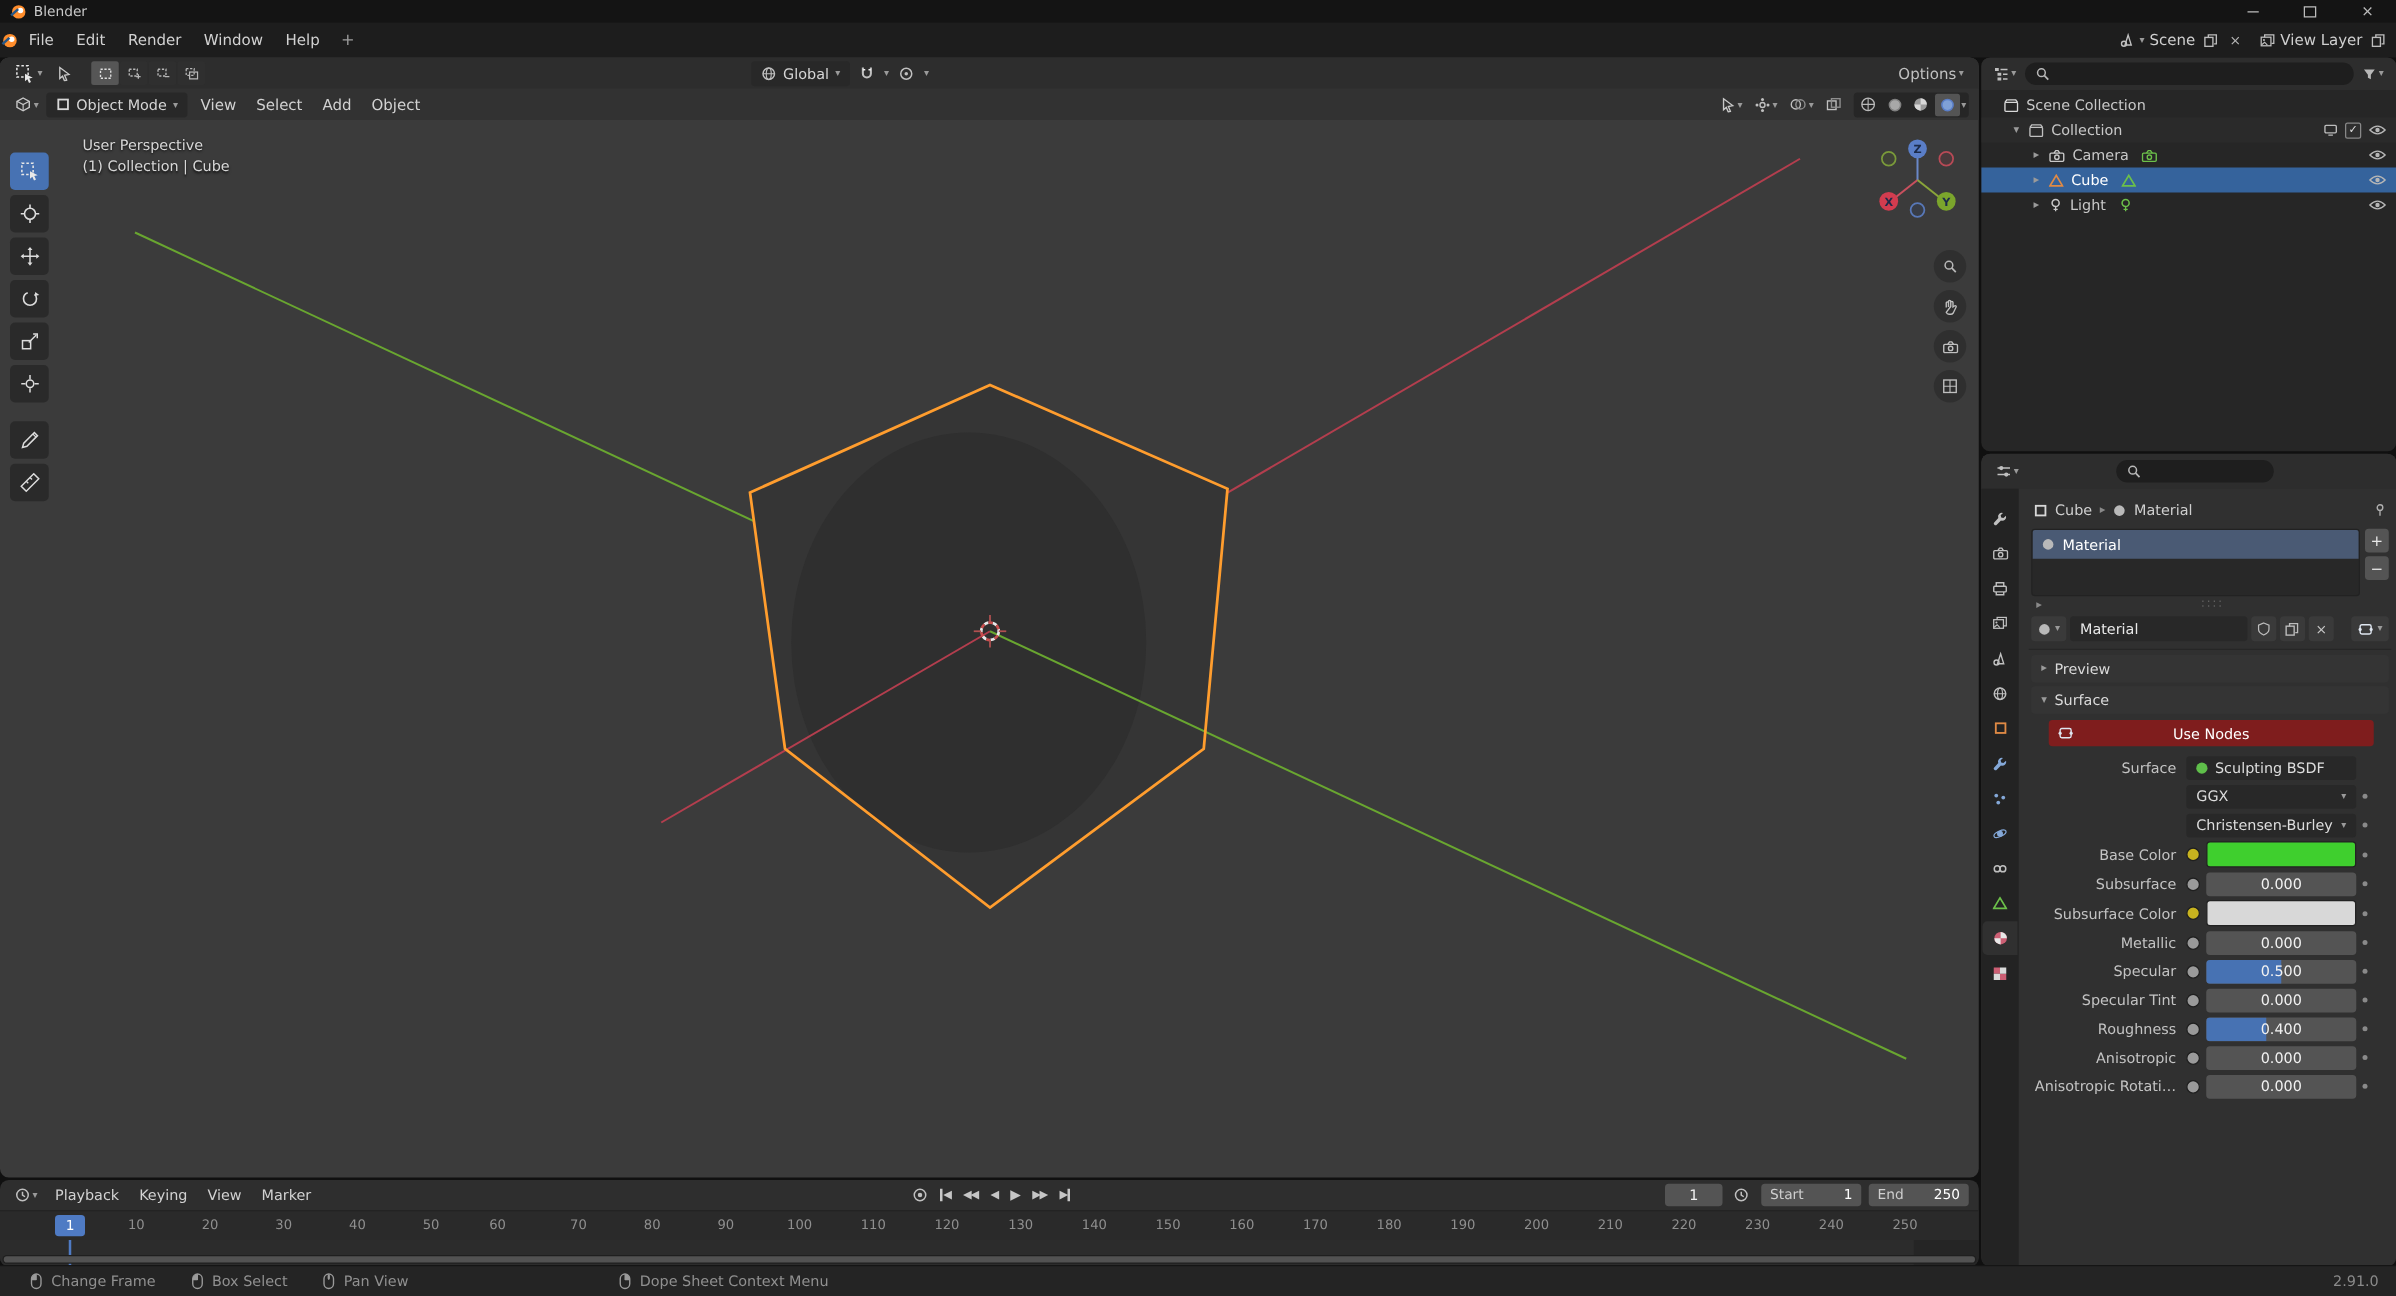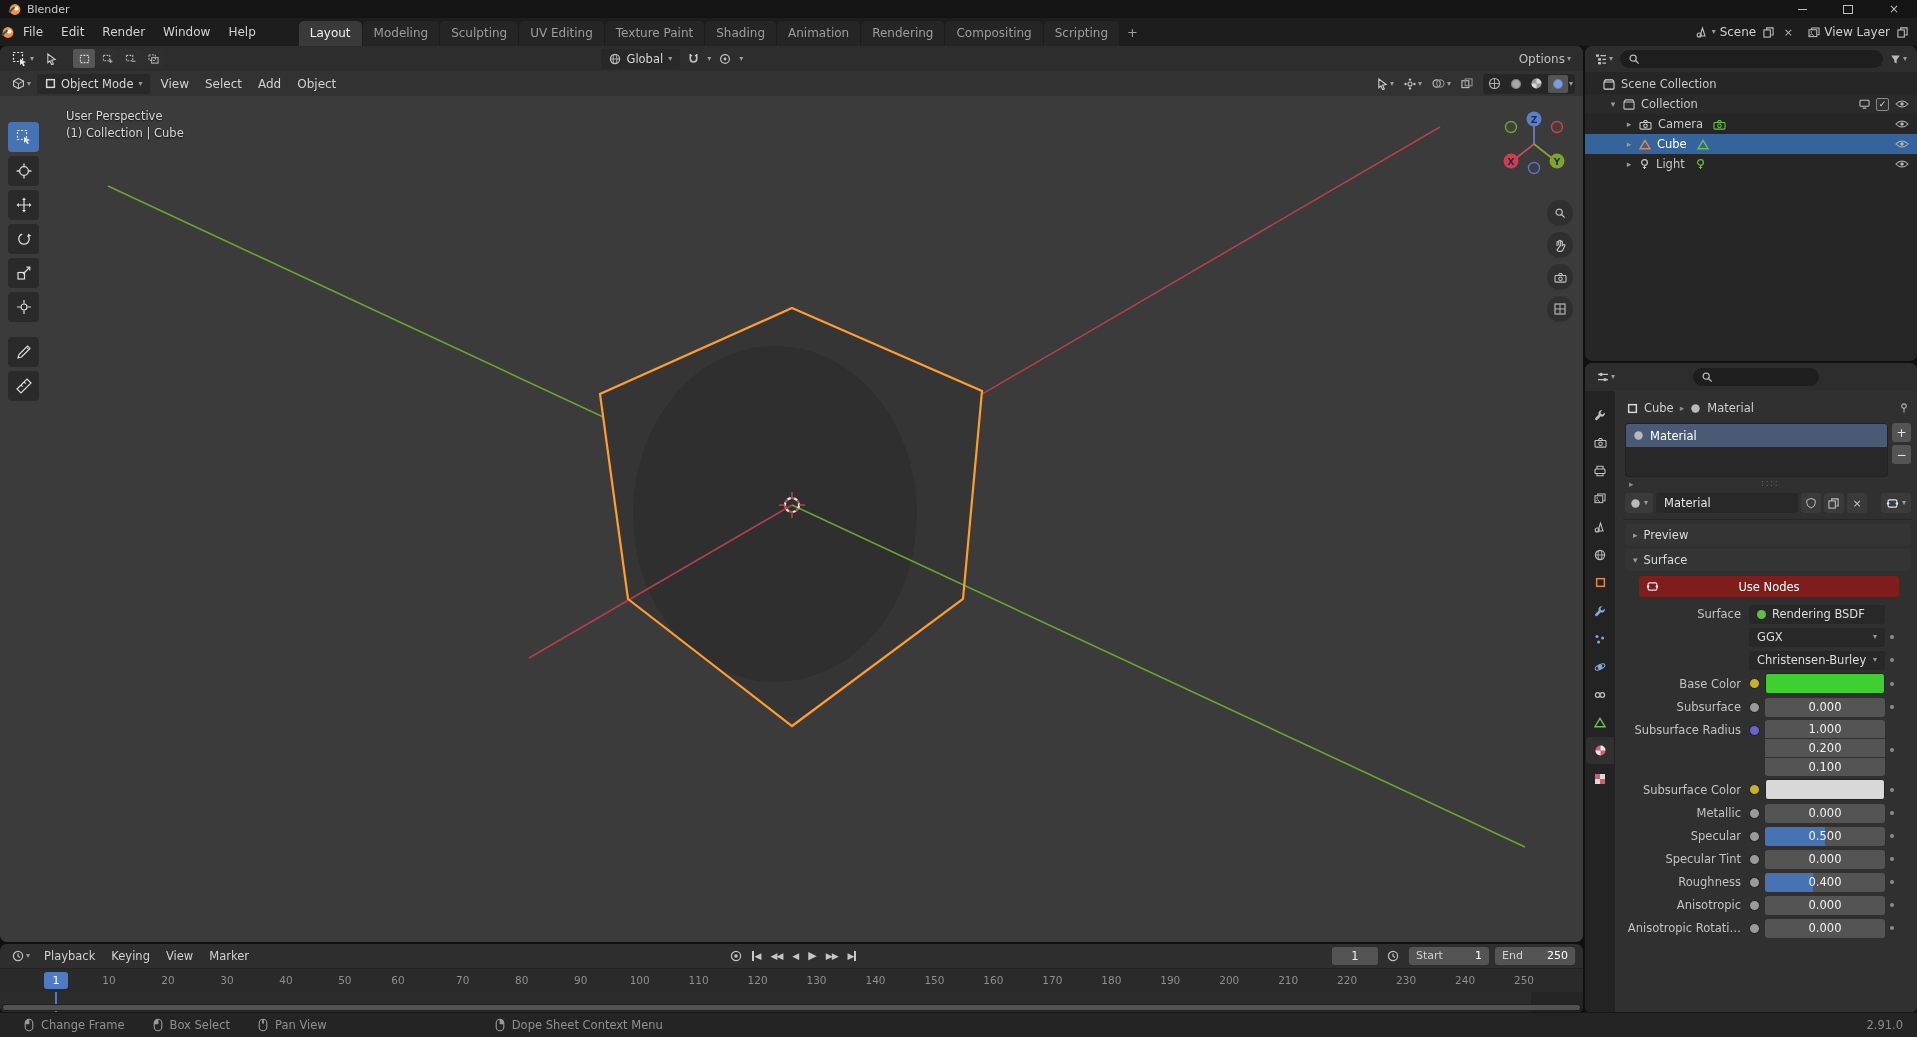--- a/index.html
+++ b/index.html
@@ -164,32 +164,20 @@
 
   <div id="menubar">
     <span class="ic">
         <svg width="13" height="13" viewBox="0 0 14 14">
           <circle cx="7.5" cy="7" r="5.8" fill="#ff8d2c"></circle>
           <circle cx="9" cy="5.8" r="2.4" fill="#fff"></circle>
           <path d="M1 10 7 4.6" stroke="#265787" stroke-width="2.2" fill="none"></path>
         </svg>
       </span>
     <nav id="main-menus"><span class="menu-item">File</span><span class="menu-item">Edit</span><span class="menu-item">Render</span><span class="menu-item">Window</span><span class="menu-item">Help</span></nav>
-    <div id="workspaces">
-        <span class="tab active">Layout</span>
-        <span class="tab">Modeling</span>
-        <span class="tab">Sculpting</span>
-        <span class="tab">UV Editing</span>
-        <span class="tab">Texture Paint</span>
-        <span class="tab">Shading</span>
-        <span class="tab">Animation</span>
-        <span class="tab">Rendering</span>
-        <span class="tab">Compositing</span>
-        <span class="tab">Scripting</span>
-      </div>
     <span id="workspace-add">+</span>
     <div class="spacer"></div>
     <div class="id-widget">
       <span class="ic">
           <svg width="12" height="12" viewBox="0 0 12 12">
             <path d="M4 10 6.5 2l2.5 8Z" fill="none" stroke="#c0c0c0" stroke-width="1.1"></path>
             <circle cx="3.2" cy="9" r="2" fill="none" stroke="#c0c0c0" stroke-width="1.1"></circle>
           </svg>
         </span>
       <span class="chev">▾</span>
@@ -1031,21 +1019,21 @@
                     <circle cx="2.2" cy="6" r="1.4" fill="#dfe6f0"></circle>
                     <circle cx="11.8" cy="6" r="1.4" fill="#dfe6f0"></circle>
                   </svg>
                 </span>
               <span>Use Nodes</span>
             </div>
             <div class="prop-row">
               <span class="plabel">Surface</span>
               <div class="widget drop">
                 <span class="green-dot"></span>
-                <span>Rendering BSDF</span>
+                <span>Sculpting BSDF</span>
               </div>
               <span class="dec"></span>
             </div>
             <div class="prop-row">
               <span class="plabel"></span>
               <div class="widget drop">
                 <span>GGX</span>
                 <span class="chev">▾</span>
               </div>
               <span class="dec">
@@ -1071,38 +1059,20 @@
                     <i></i>
                   </span>
                 </div>
                 <div class="prop-row">
                   <span class="plabel">Subsurface</span>
                   <span class="socket" style="background: rgb(154, 154, 154);"></span>
                   <div class="widget">
                     <span class="val">0.000</span>
                   </div>
                   <span class="dec">
-                    <i></i>
-                  </span>
-                </div>
-                <div class="prop-row" style="align-items: flex-start;">
-                  <span class="plabel" style="padding-top: 3px;">Subsurface Radius</span>
-                  <span class="socket" style="background: rgb(106, 99, 200); margin-top: 5px;"></span>
-                  <div class="vec-col">
-                    <div class="widget">
-                      <span class="val">1.000</span>
-                    </div>
-                    <div class="widget">
-                      <span class="val">0.200</span>
-                    </div>
-                    <div class="widget">
-                      <span class="val">0.100</span>
-                    </div>
-                  </div>
-                  <span class="dec" style="margin-top: 28px;">
                     <i></i>
                   </span>
                 </div>
                 <div class="prop-row">
                   <span class="plabel">Subsurface Color</span>
                   <span class="socket" style="background: rgb(200, 179, 31);"></span>
                   <div class="widget swatch" style="background: rgb(216, 216, 216);"></div>
                   <span class="dec">
                     <i></i>
                   </span>

